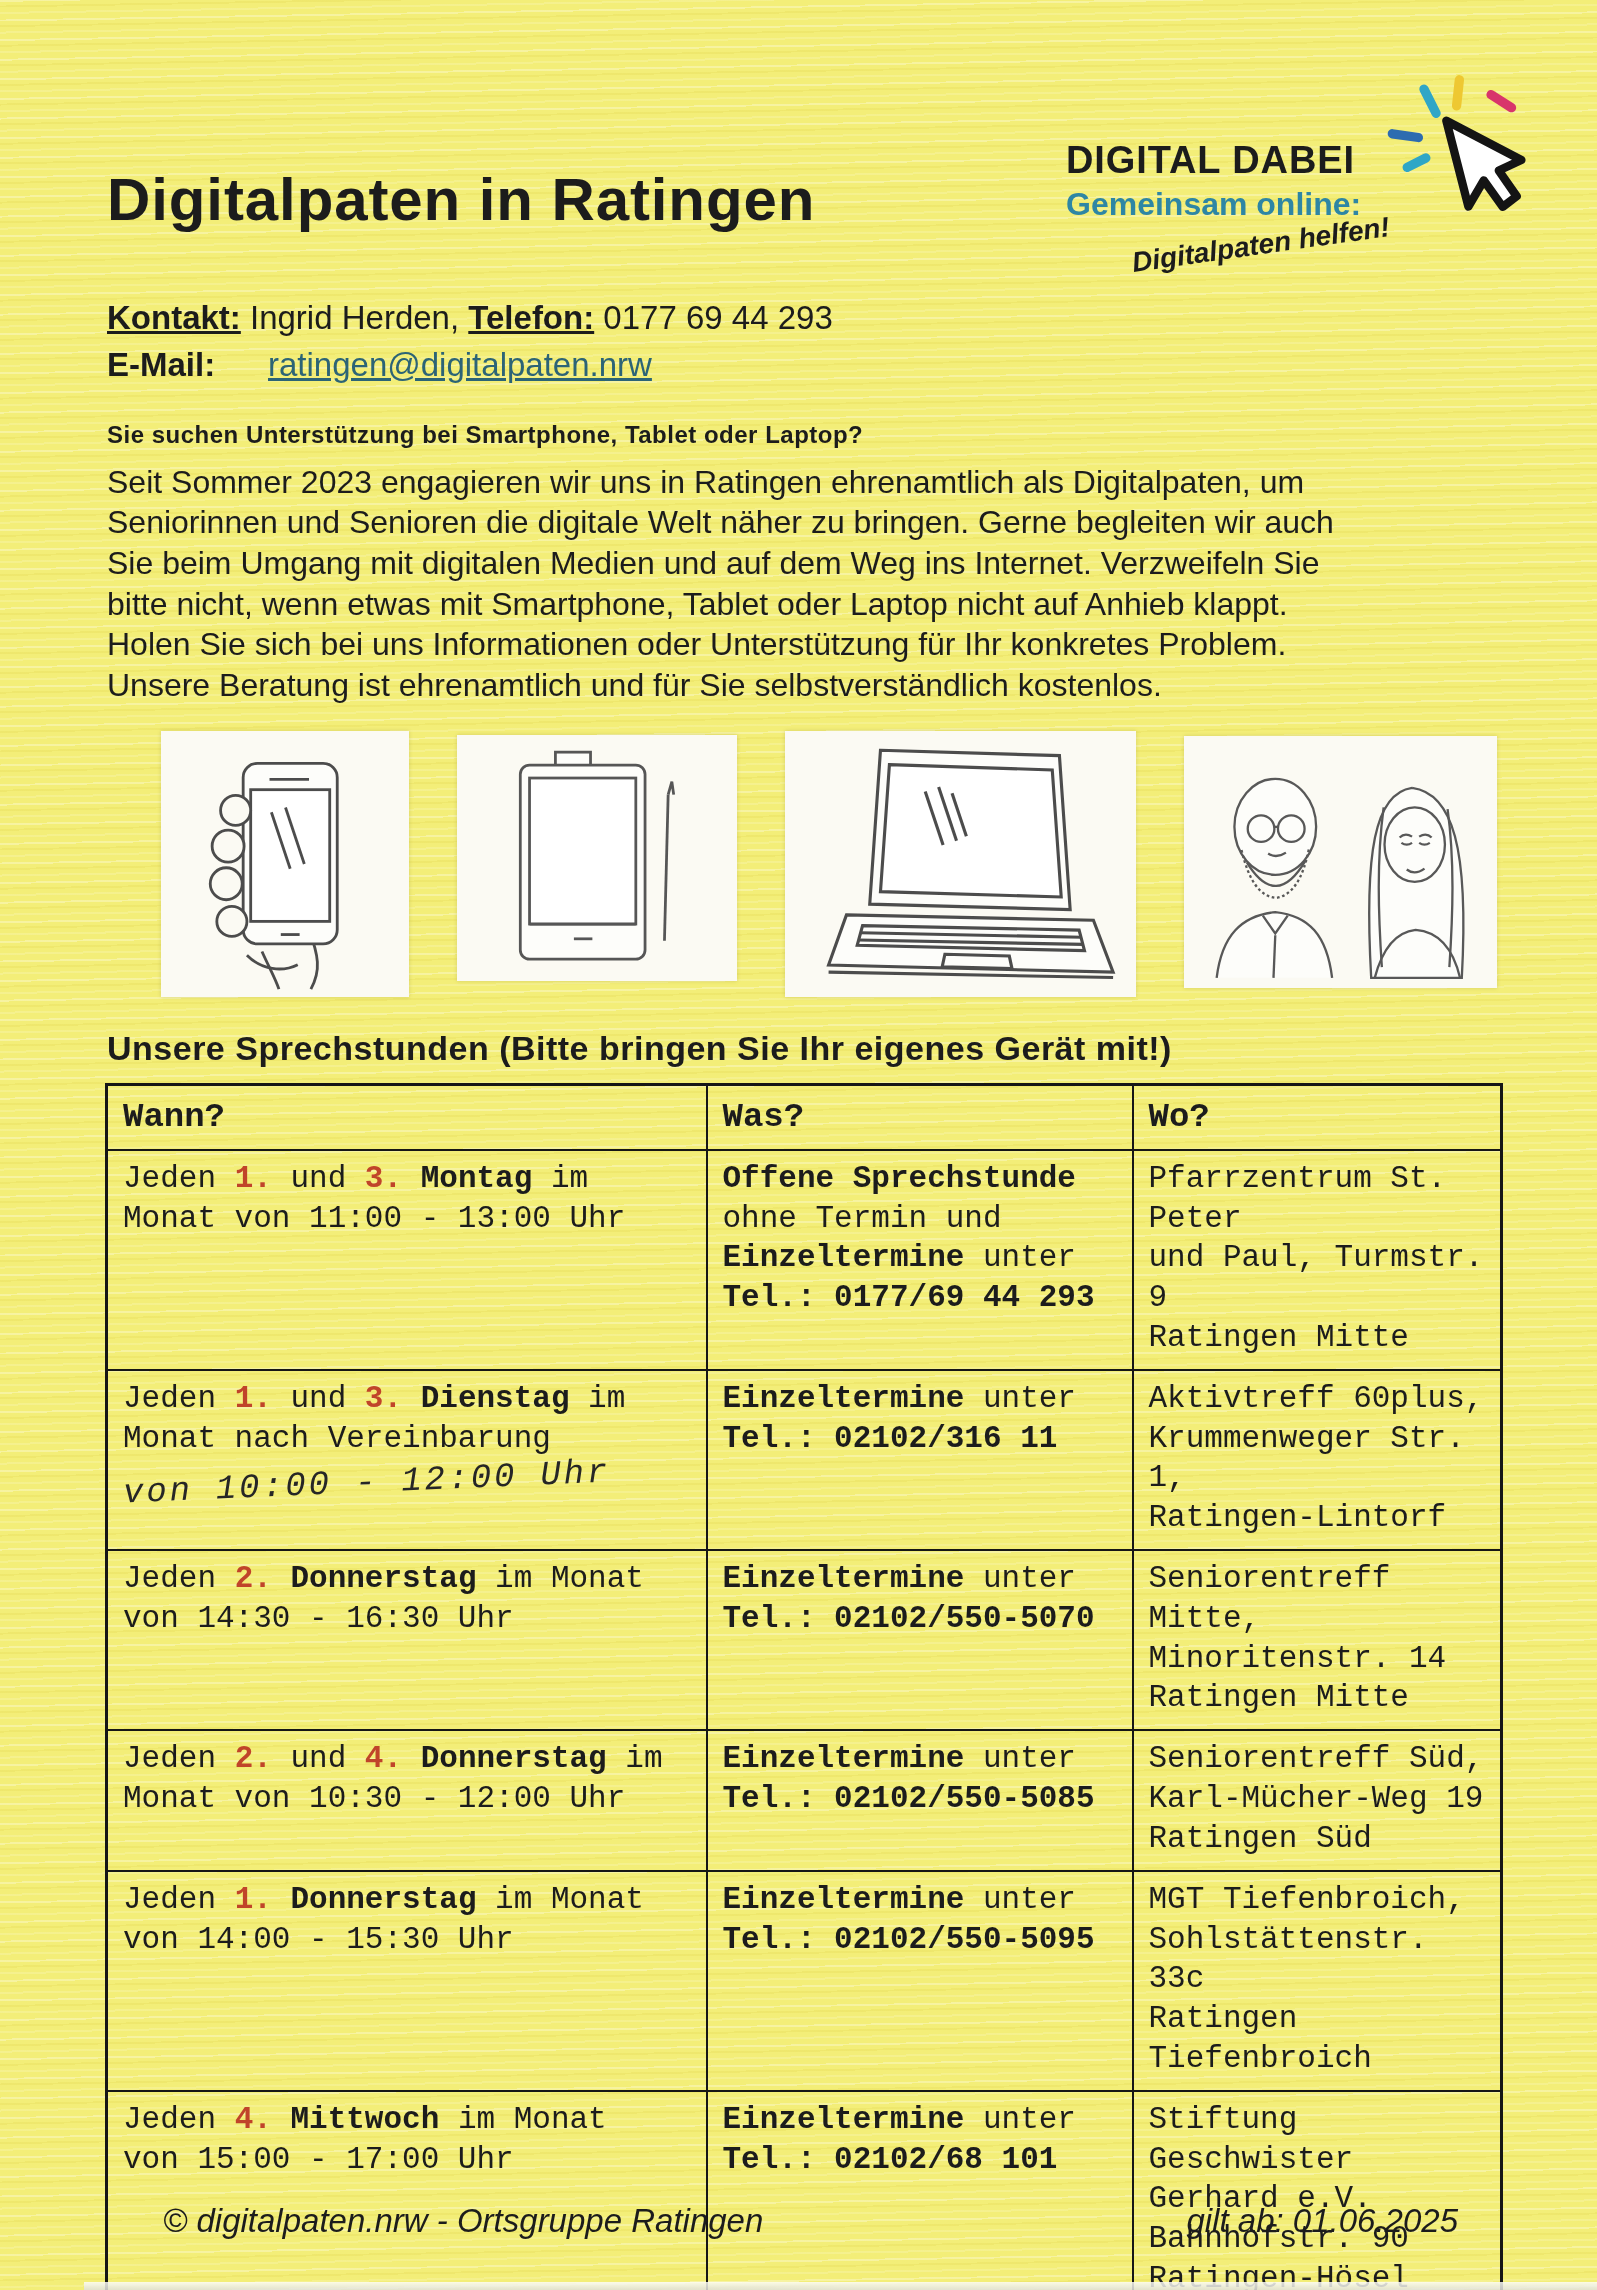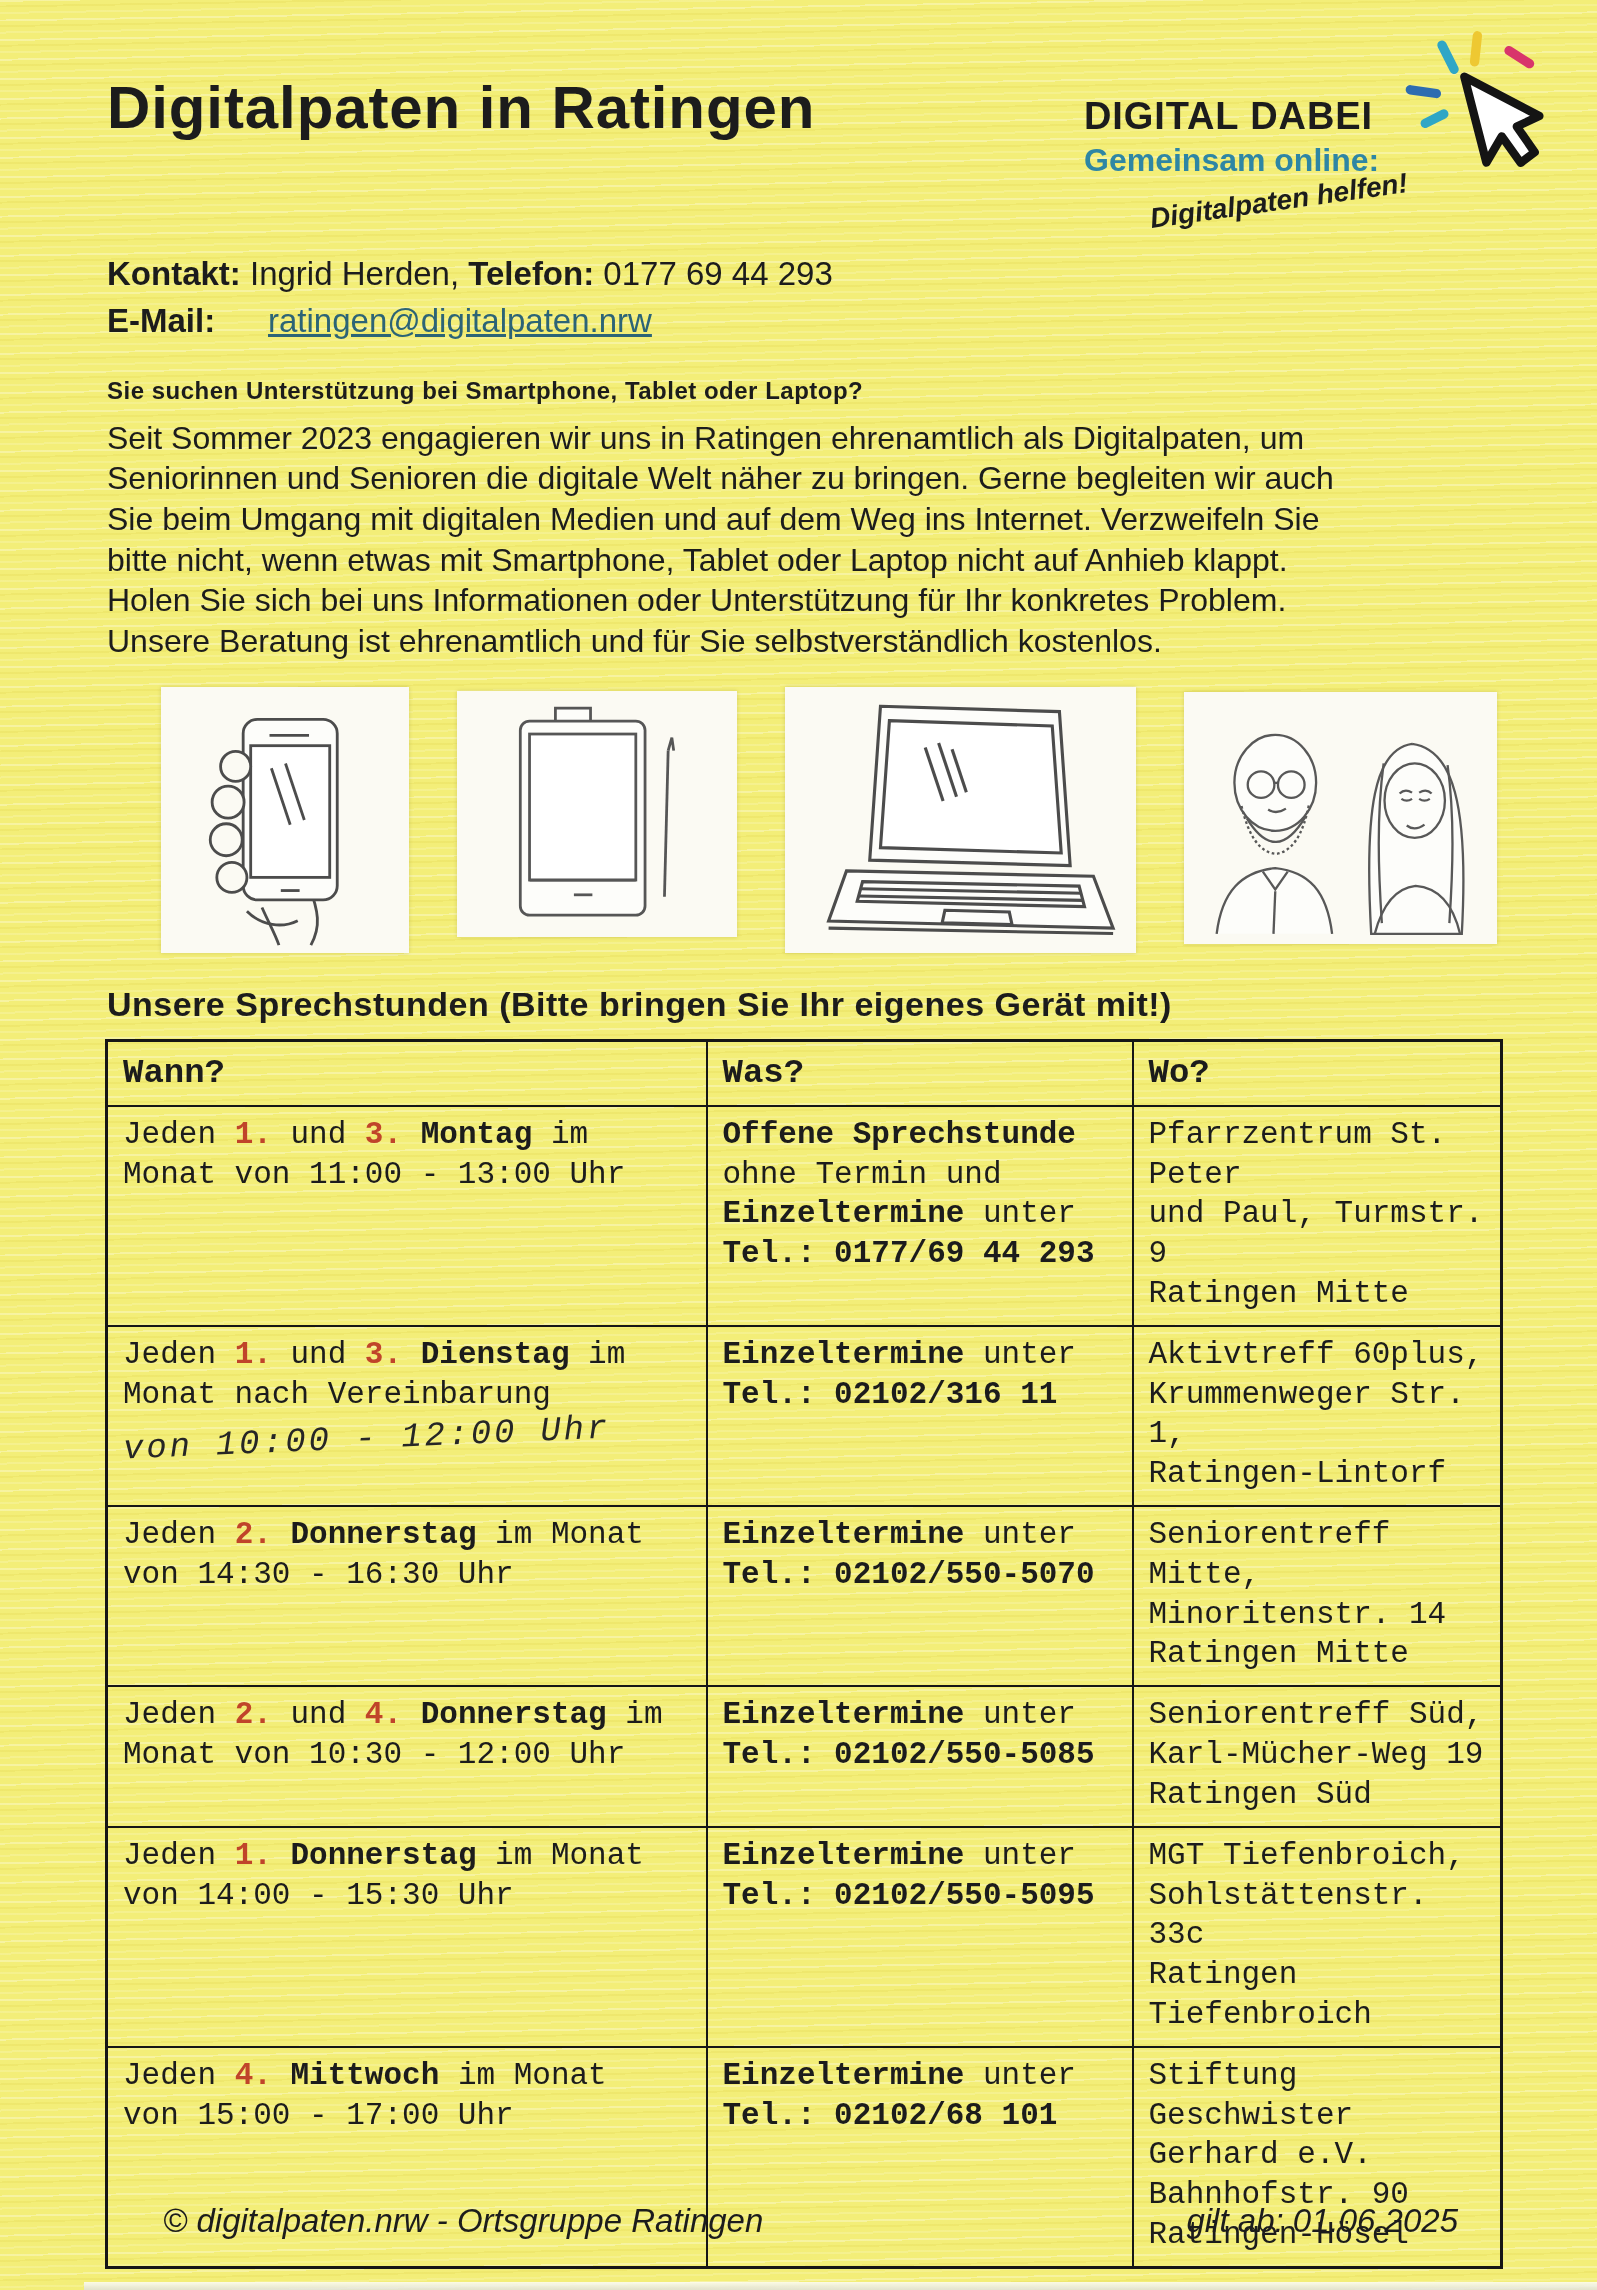--- a/index.html
+++ b/index.html
@@ -8,30 +8,30 @@
     position:relative; width:1598px; height:2290px; overflow:hidden;
     font-family:"Liberation Sans", sans-serif; color:#1c1c1c;
     background-color:#f3ee78;
     background-image:
       repeating-linear-gradient(179deg,
         rgba(255,255,255,.30) 0 1.9px, rgba(255,255,255,0) 1.9px 5.6px,
         rgba(222,208,70,.22) 5.6px 7.5px, rgba(255,255,255,0) 7.5px 12px,
         rgba(255,255,255,.16) 12px 14px, rgba(255,255,255,0) 14px 19.6px);
   }
   
-  .header { display:flex; justify-content:space-between; align-items:flex-start; padding:28px 28px 0 107px; }
+  .header { display:flex; justify-content:space-between; align-items:center; padding:28px 46px 0 107px;margin-top:44px; }
   .title { font-size:60px; font-weight:bold; letter-spacing:0.9px; margin-top:45px; }
   .logo { position:relative; width:503px; height:210px; flex:none; }
   .logo-line1 { position:absolute; top:67px; left:17px; font-size:38px; font-weight:800; letter-spacing:0.9px; }
   .logo-line2 { position:absolute; top:114px; left:17px; font-size:32px; font-weight:bold; color:#2e86a4; }
   .logo-line3 { position:absolute; top:157px; left:82px; font-size:28px; font-weight:bold; font-style:italic; transform:rotate(-8deg); }
   .cursor-svg { position:absolute; right:5.6px; top:1.9px; width:163px; height:168px; }
   
   .contact { margin:13px 0 0 107px; font-size:33px; line-height:1.42; }
-  .contact .b { font-weight:bold; }
+  .contact .b { font-weight:bold;text-decoration:underline; }
   .email-row .lbl { display:inline-block; min-width:126px; font-weight:bold; }
   .email-link { color:#2c6476; text-decoration:underline; margin-left:35px;text-align:right; }
   
   .intro-heading { margin:32px 0 0 107px; font-size:24px; font-weight:bold; letter-spacing:0.5px; }
   .intro-body { margin:13px 93px 0 107px; font-size:32px; line-height:1.27; white-space:pre-line; }
   
   .images-row { margin:26px 0 0 161px; display:flex; gap:48px; align-items:flex-start; }
   .sketch-box { background:#fbfaf3; box-shadow:0 0 3.7px rgba(120,110,40,.25); padding:5.6px; }
   .sketch-box svg { display:block; }
   .box-phone  { width:248px; height:266px; }

